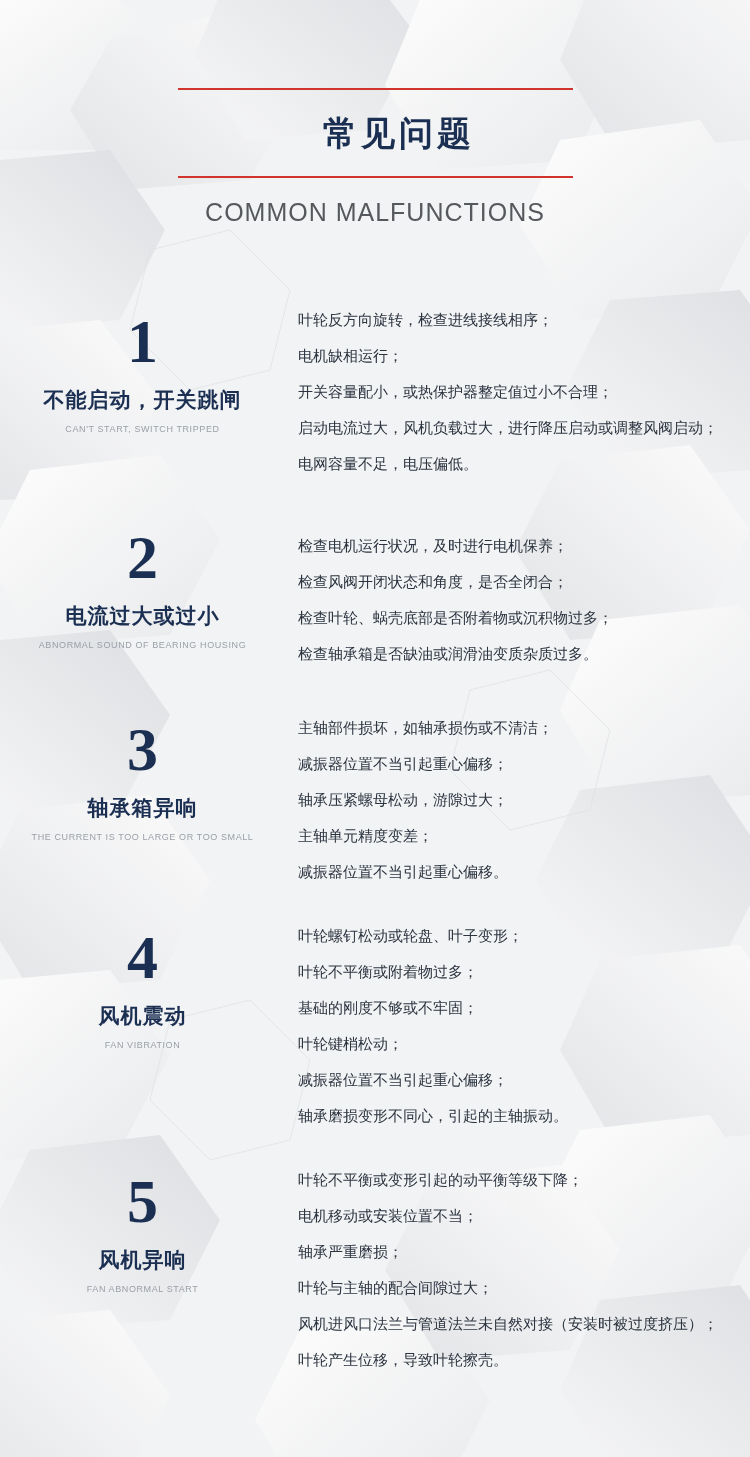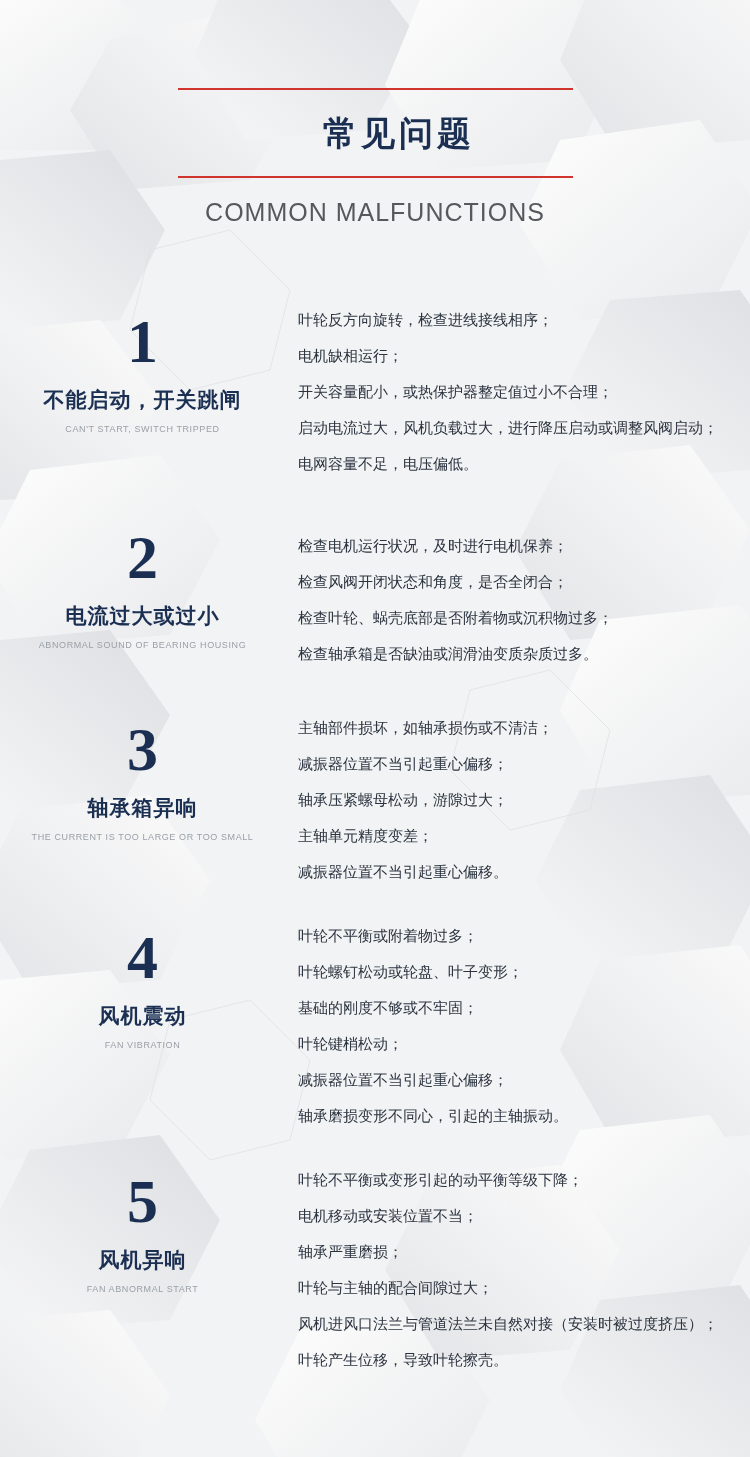--- a/index.html
+++ b/index.html
@@ -227,22 +227,22 @@
     </div>
   </div>
 
   <div class="faq" id="faq-4">
     <div class="faq-left">
       <div class="faq-num">4</div>
       <div class="faq-cn">风机震动</div>
       <div class="faq-en">FAN VIBRATION</div>
     </div>
     <div class="faq-right">
+      <div class="faq-line">叶轮螺钉松动或轮盘、叶子变形；</div>
       <div class="faq-line">叶轮不平衡或附着物过多；</div>
-      <div class="faq-line">叶轮螺钉松动或轮盘、叶子变形；</div>
       <div class="faq-line">基础的刚度不够或不牢固；</div>
       <div class="faq-line">叶轮键梢松动；</div>
       <div class="faq-line">减振器位置不当引起重心偏移；</div>
       <div class="faq-line">轴承磨损变形不同心，引起的主轴振动。</div>
     </div>
   </div>
 
   <div class="faq" id="faq-5">
     <div class="faq-left">
       <div class="faq-num">5</div>

